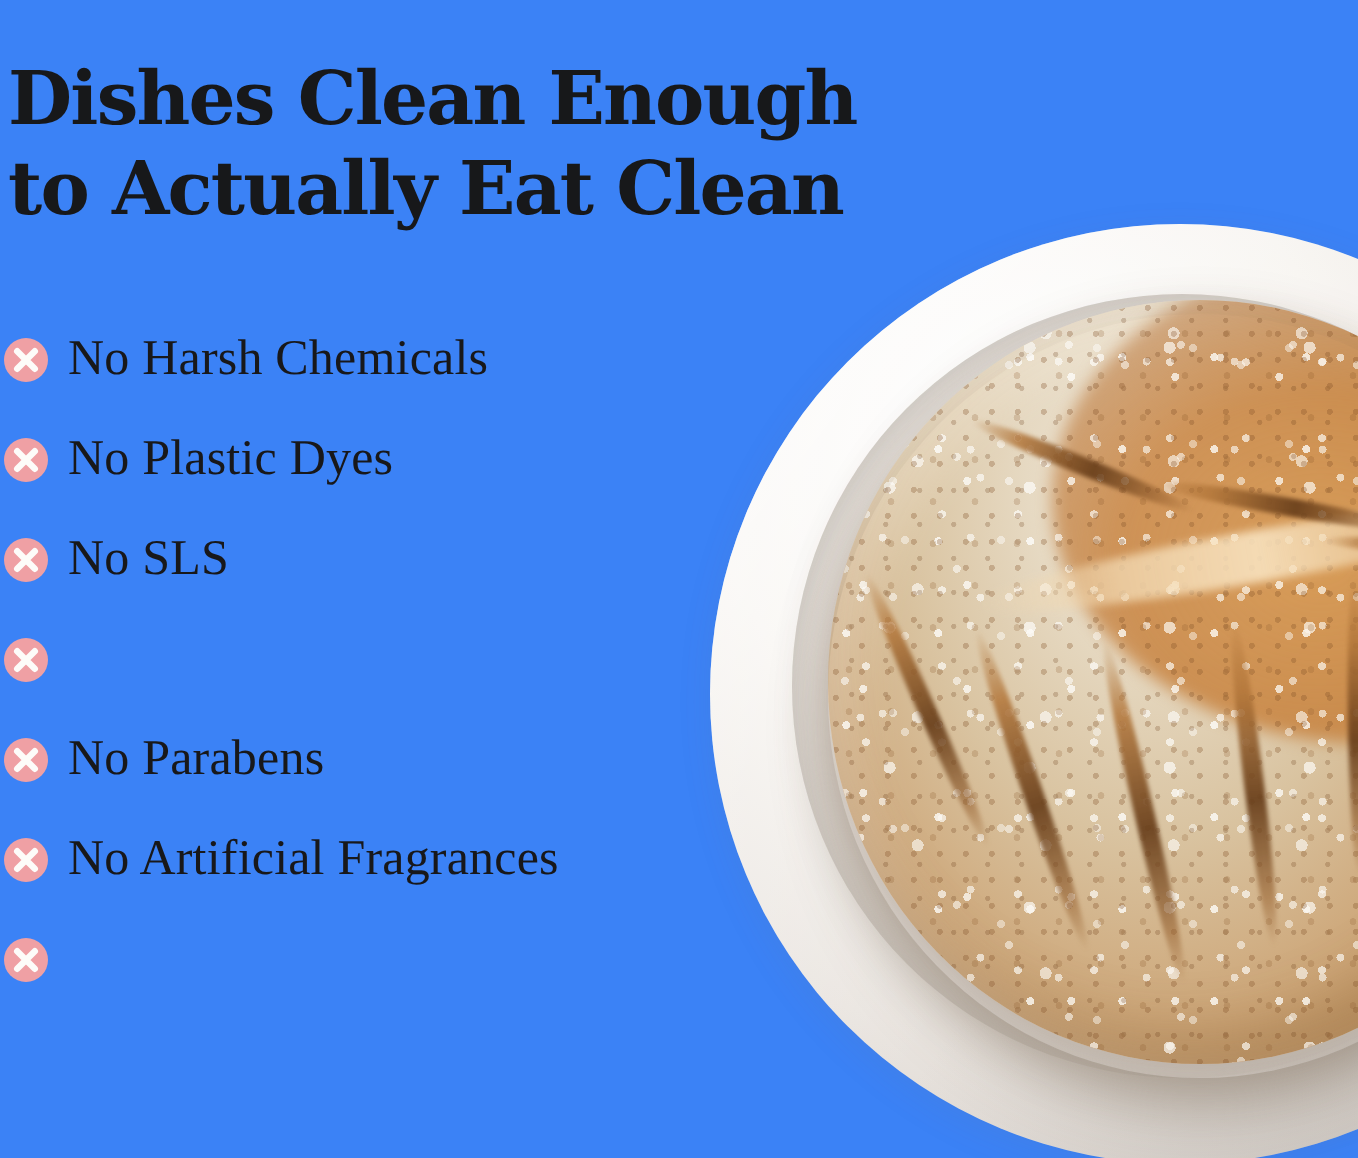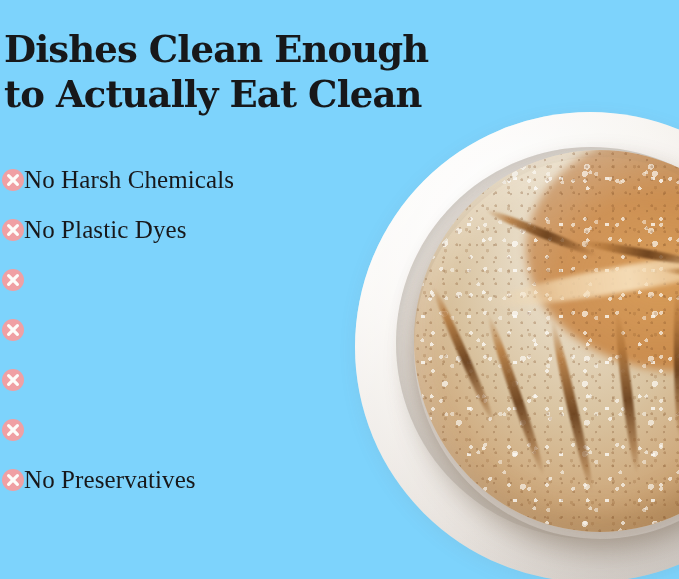--- a/index.html
+++ b/index.html
@@ -11,21 +11,21 @@
     height: 579px;
     background: #fdfcf9;
     font-family: "DejaVu Serif", serif;
     overflow: hidden;
     position: relative;
   }
   .page {
     position: relative;
     width: 679px;
     height: 579px;
-    background: #7dd3fc;
+    background: #3b82f6;
     overflow: hidden;
   }
 
   
   .headline {
     position: absolute;
     left: 4px;
     top: 2px;
     width: 520px;
     color: #17181a;
@@ -58,21 +58,21 @@
   }
   .x-icon {
     flex: 0 0 auto;
     width: 22px;
     height: 22px;
     position: relative;
     display: block;
   }
   .x-icon svg { display: block; width: 22px; height: 22px; }
   .benefit-label {
-    margin-left: 0;
+    margin-left: 10px;
     color: #18181a;
     font-family: "Liberation Serif", "DejaVu Serif", serif;
     font-weight: normal;
     font-size: 25px;
     line-height: 26px;
     letter-spacing: 0.1px;
     white-space: nowrap;
   }
 
   
@@ -246,57 +246,59 @@
       <span class="benefit-label">No Plastic Dyes</span>
     </li>
 
     <li class="benefit-item">
       <span class="x-icon">
         <svg viewBox="0 0 22 22" aria-hidden="true">
           <circle cx="11" cy="11" r="11" fill="#efa0a4"></circle>
           <path d="M6.6 6.6 L15.4 15.4 M15.4 6.6 L6.6 15.4" stroke="#fdfcf9" stroke-width="3.2" stroke-linecap="round"></path>
         </svg>
       </span>
-    </li>
-
-    <li class="benefit-item">
-      <span class="x-icon">
-        <svg viewBox="0 0 22 22" aria-hidden="true">
-          <circle cx="11" cy="11" r="11" fill="#efa0a4"></circle>
-          <path d="M6.6 6.6 L15.4 15.4 M15.4 6.6 L6.6 15.4" stroke="#fdfcf9" stroke-width="3.2" stroke-linecap="round"></path>
-        </svg>
-      </span>
-    </li>
-
-    <li class="benefit-item">
-      <span class="x-icon">
-        <svg viewBox="0 0 22 22" aria-hidden="true">
-          <circle cx="11" cy="11" r="11" fill="#efa0a4"></circle>
-          <path d="M6.6 6.6 L15.4 15.4 M15.4 6.6 L6.6 15.4" stroke="#fdfcf9" stroke-width="3.2" stroke-linecap="round"></path>
-        </svg>
-      </span>
-    </li>
-
-    <li class="benefit-item">
-      <span class="x-icon">
-        <svg viewBox="0 0 22 22" aria-hidden="true">
-          <circle cx="11" cy="11" r="11" fill="#efa0a4"></circle>
-          <path d="M6.6 6.6 L15.4 15.4 M15.4 6.6 L6.6 15.4" stroke="#fdfcf9" stroke-width="3.2" stroke-linecap="round"></path>
-        </svg>
-      </span>
-    </li>
-
-    <li class="benefit-item">
-      <span class="x-icon">
-        <svg viewBox="0 0 22 22" aria-hidden="true">
-          <circle cx="11" cy="11" r="11" fill="#efa0a4"></circle>
-          <path d="M6.6 6.6 L15.4 15.4 M15.4 6.6 L6.6 15.4" stroke="#fdfcf9" stroke-width="3.2" stroke-linecap="round"></path>
-        </svg>
-      </span>
-      <span class="benefit-label">No Preservatives</span>
+      <span class="benefit-label">No SLS</span>
+    </li>
+
+    <li class="benefit-item">
+      <span class="x-icon">
+        <svg viewBox="0 0 22 22" aria-hidden="true">
+          <circle cx="11" cy="11" r="11" fill="#efa0a4"></circle>
+          <path d="M6.6 6.6 L15.4 15.4 M15.4 6.6 L6.6 15.4" stroke="#fdfcf9" stroke-width="3.2" stroke-linecap="round"></path>
+        </svg>
+      </span>
+    </li>
+
+    <li class="benefit-item">
+      <span class="x-icon">
+        <svg viewBox="0 0 22 22" aria-hidden="true">
+          <circle cx="11" cy="11" r="11" fill="#efa0a4"></circle>
+          <path d="M6.6 6.6 L15.4 15.4 M15.4 6.6 L6.6 15.4" stroke="#fdfcf9" stroke-width="3.2" stroke-linecap="round"></path>
+        </svg>
+      </span>
+      <span class="benefit-label">No Parabens</span>
+    </li>
+
+    <li class="benefit-item">
+      <span class="x-icon">
+        <svg viewBox="0 0 22 22" aria-hidden="true">
+          <circle cx="11" cy="11" r="11" fill="#efa0a4"></circle>
+          <path d="M6.6 6.6 L15.4 15.4 M15.4 6.6 L6.6 15.4" stroke="#fdfcf9" stroke-width="3.2" stroke-linecap="round"></path>
+        </svg>
+      </span>
+      <span class="benefit-label">No Artificial Fragrances</span>
+    </li>
+
+    <li class="benefit-item">
+      <span class="x-icon">
+        <svg viewBox="0 0 22 22" aria-hidden="true">
+          <circle cx="11" cy="11" r="11" fill="#efa0a4"></circle>
+          <path d="M6.6 6.6 L15.4 15.4 M15.4 6.6 L6.6 15.4" stroke="#fdfcf9" stroke-width="3.2" stroke-linecap="round"></path>
+        </svg>
+      </span>
     </li>
 
   </ul>
 
   <div class="photo">
     <div class="bowl-outer"></div>
     <div class="bowl-rim-shade"></div>
     <div class="bowl-inner"></div>
     <div class="loaf">
       <div class="loaf-bake"></div>

